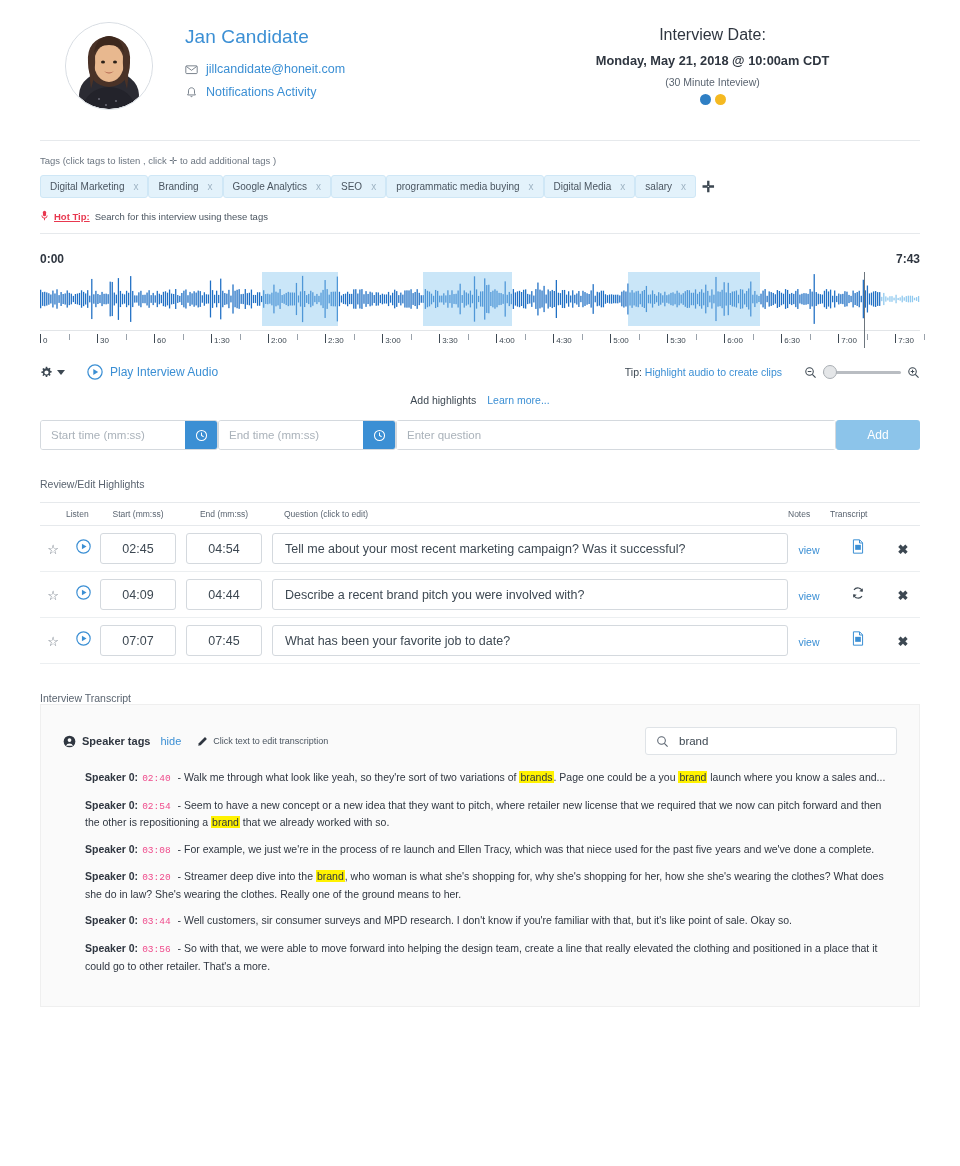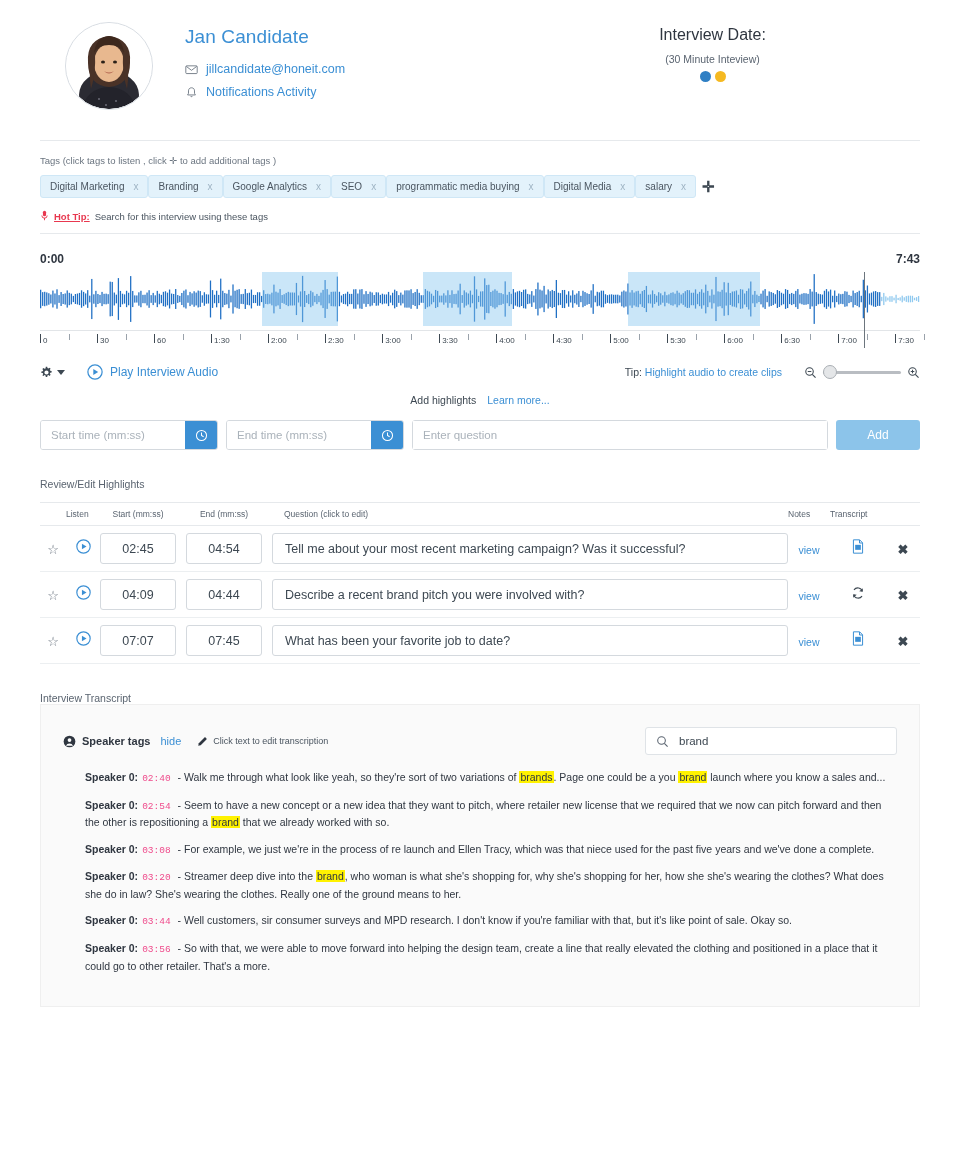--- a/index.html
+++ b/index.html
@@ -144,21 +144,21 @@
   .tip a { color:#3b8fd4; text-decoration:none; }
   .zoomctl { display:flex; align-items:center; gap:6px; margin-left: 22px; }
   .slider { position: relative; width: 78px; height: 14px; }
   .slider .track { position:absolute; top:6px; left:0; right:0; height:3px; background:#b9bdc2; border-radius:2px;}
   .slider .knob { position:absolute; top:0; left:0; width:14px; height:14px; border-radius:50%; background:#e4e6e8; border:1px solid #a9aeb3; cursor:pointer;}
 
   .addhl-row { text-align:center; font-size: 10.5px; color:#3d4852; padding-top: 14px;}
   .addhl-row a { color:#3b8fd4; text-decoration:none; margin-left: 8px; }
 
   
-  .form-row { display:flex; align-items:center; gap: 8px; padding: 14px 40px 0 40px; }
+  .form-row { display:flex; align-items:center; gap: 0; padding: 14px 40px 0 40px; }
   .tinput { display:flex; width: 178px; height: 30px; border:1px solid #d4d9de; border-radius:3px; overflow:hidden; background:#fff;}
   .tinput input {
     flex:1 1 auto; border:none; outline:none; padding: 0 10px;
     font-size: 11.5px; color: #3d4852; font-family: inherit; min-width: 0;
   }
   .tinput input::placeholder { color:#aab2ba; }
   .tinput .clockbtn {
     width: 32px; background:#3b8fd4; display:flex; align-items:center; justify-content:center;
     color:#fff; cursor:pointer; flex: 0 0 auto;
   }
@@ -267,20 +267,21 @@
               <path d="M8 2.2 C5.6 2.2 4.3 3.8 4.3 6 V9 L3.2 11 H12.8 L11.7 9 V6 C11.7 3.8 10.4 2.2 8 2.2Z" fill="none" stroke="#6b7580" stroke-width="1.1"></path>
               <path d="M6.7 12.2 A1.4 1.4 0 0 0 9.3 12.2" fill="none" stroke="#6b7580" stroke-width="1.1"></path>
             </svg>
         </span>
         <span>Notifications Activity</span>
       </div>
     </div>
 
     <div class="date-block">
       <div class="date-title">Interview Date:</div>
+      <div class="date-main">Monday, May 21, 2018 @ 10:00am CDT</div>
       <div class="date-sub">(30 Minute Inteview)</div>
       <div class="dots">
         <span class="dot" style="background:#2f7fc4"></span>
         <span class="dot" style="background:#f5b921"></span>
       </div>
     </div>
   </div>
 
   <hr class="hr">
 

